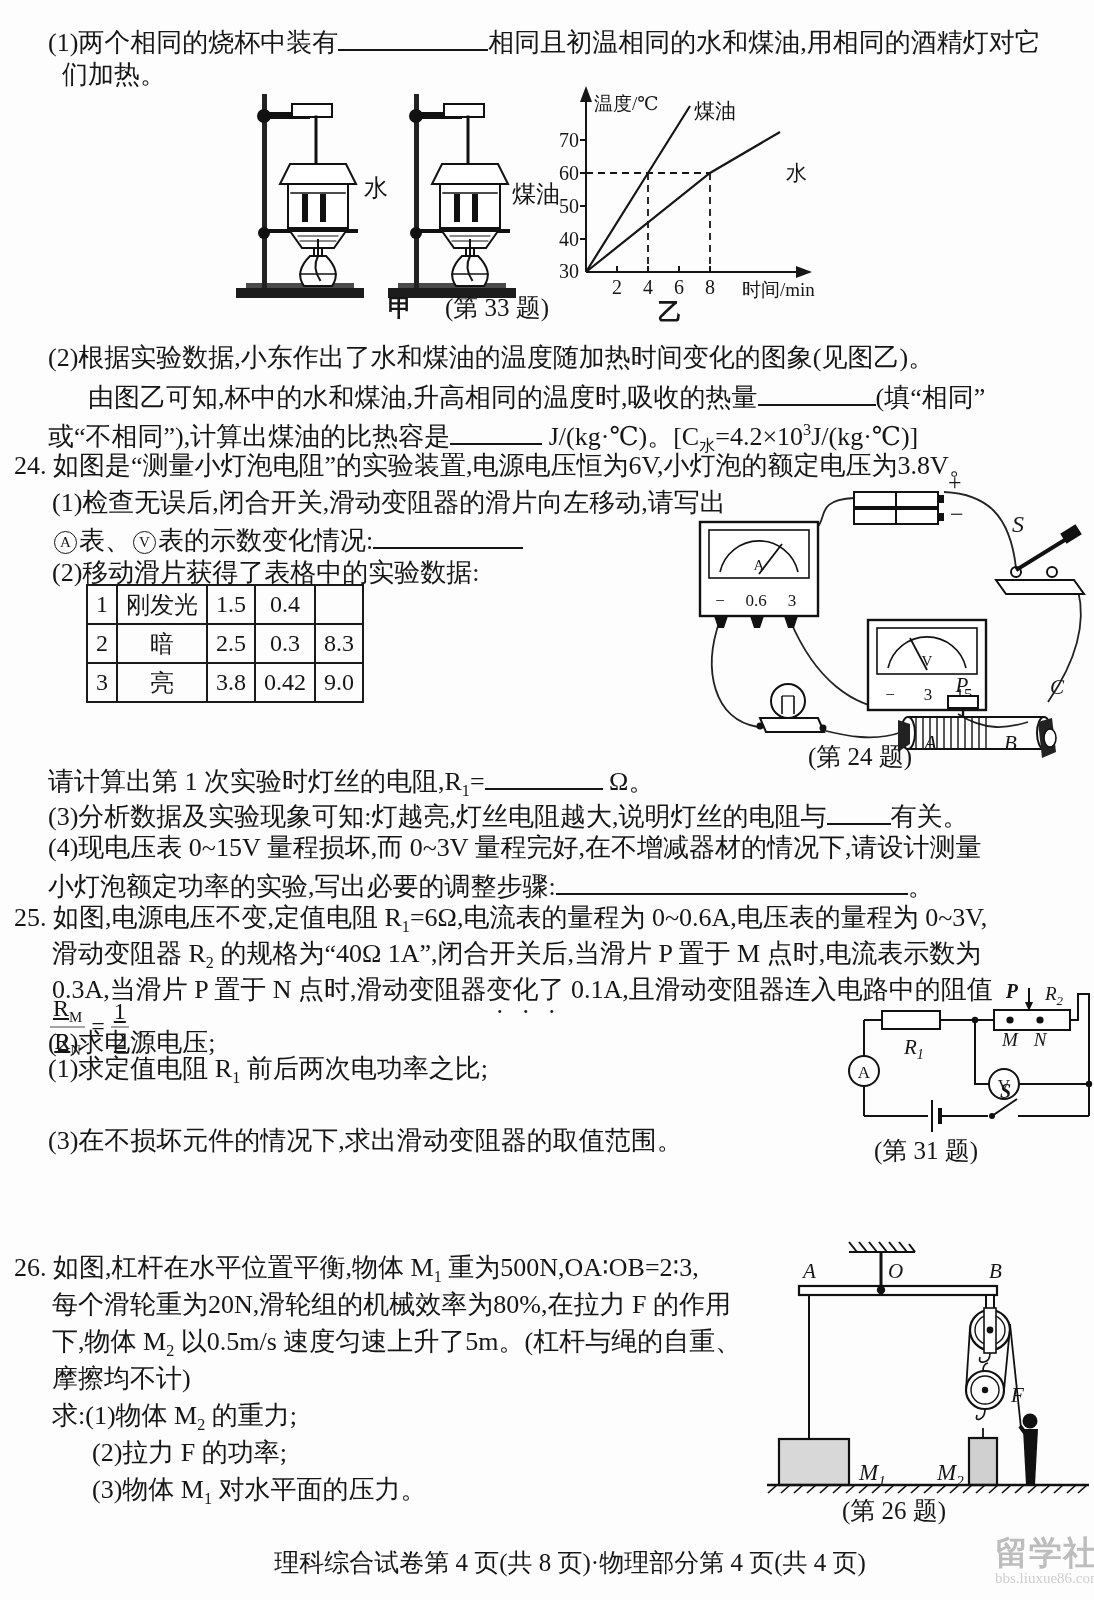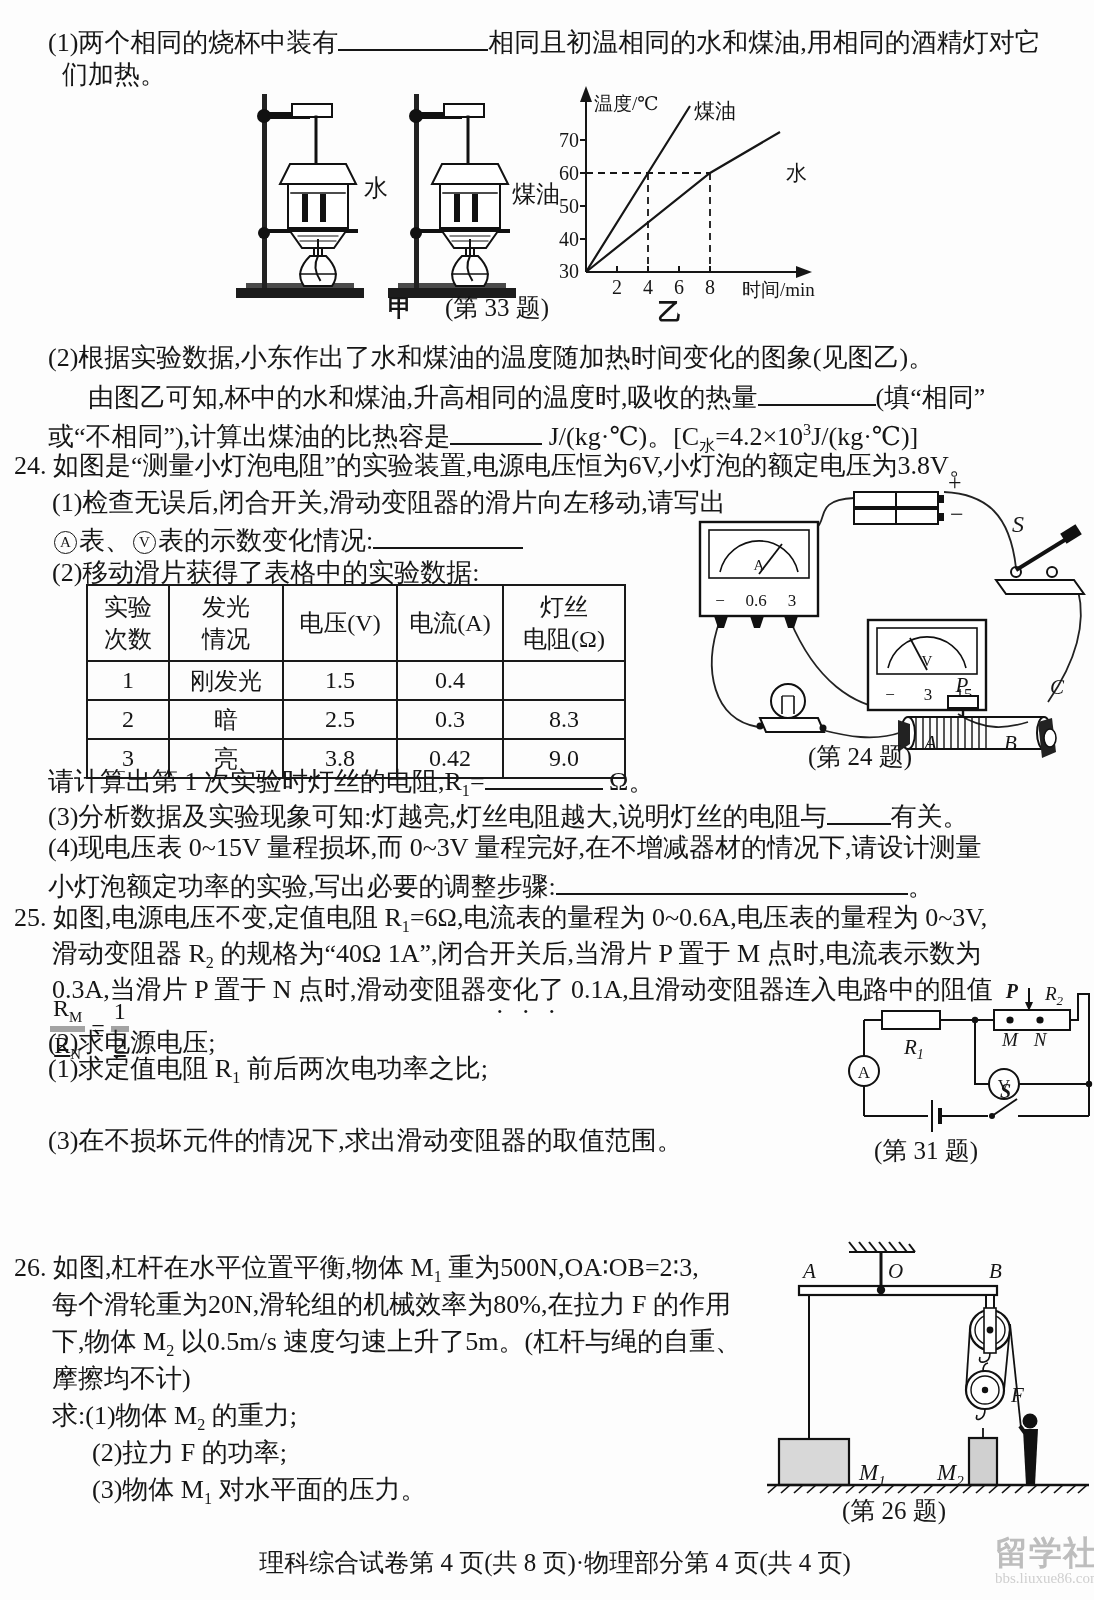--- a/index.html
+++ b/index.html
@@ -20,23 +20,23 @@
   .caption{position:absolute;font-size:25px;white-space:nowrap;}
   .figlabel{position:absolute;font-size:24px;white-space:nowrap;}
   table.exp{position:absolute;left:86px;top:584px;border-collapse:collapse;text-align:center;
             font-size:24px;}
   table.exp th,table.exp td{border:2px solid #1a1a1a;padding:0 8px;font-weight:normal;}
   table.exp th{white-space:pre-line;line-height:1.35;height:74px;}
   table.exp td{height:37px;}
   .c1{width:64px}.c2{width:96px}.c3{width:96px}.c4{width:88px}.c5{width:104px}
   .frac-line{position:absolute;font-size:24px;display:flex;align-items:center;gap:6px;}
   .frac{display:inline-flex;flex-direction:column;text-align:center;vertical-align:middle;line-height:1.15;}
-  .fr-top{border-bottom:6px solid #a3a3a3;padding:0 3px;}
+  .fr-top{border-bottom:2px solid #a3a3a3;padding:0 3px;text-decoration:underline;}
   .fr-bot{padding:0 3px;text-decoration:underline;}
-  .footer{position:absolute;left:165px;top:1546px;width:780px;text-align:center;font-size:25px;}
+  .footer{position:absolute;left:180px;top:1546px;width:780px;text-align:center;font-size:25px;}
   .watermark{position:absolute;left:995px;top:1536px;width:160px;color:#bdbdbd;line-height:1.05;}
   .watermark .wm1{font-size:33px;font-weight:bold;letter-spacing:1px;}
   .watermark .wm2{font-size:15px;color:#cfcfcf;}
   svg{position:absolute;overflow:visible;}
   svg text{font-family:"Liberation Serif","DejaVu Serif",serif;fill:#161616;}
 </style>
 </head>
 <body>
 
 <div class="line" style="left:48px;top:22px"><span>(1)两个相同的烧杯中装有</span><span class="blank" style="width: 150px;"></span><span>相同且初温相同的水和煤油,用相同的酒精灯对它</span></div>
@@ -124,30 +124,20 @@
 <div class="line" style="left:88px;top:377px"><span>由图乙可知,杯中的水和煤油,升高相同的温度时,吸收的热量</span><span class="blank" style="width: 118px;"></span><span>(填“相同”</span></div>
 <div class="line" style="left:48px;top:413px"><span>或“不相同”),计算出煤油的比热容是</span><span class="blank" style="width: 92px;"></span><span> J/(kg·℃)。[C</span><sub>水</sub><span>=4.2×10</span><sup>3</sup><span>J/(kg·℃)]</span></div>
 
 <div class="line" style="left:14px;top:449px"><span>24. 如图是“测量小灯泡电阻”的实验装置,电源电压恒为6V,小灯泡的额定电压为3.8V。</span></div>
 <div class="line" style="left:52px;top:486px"><span>(1)检查无误后,闭合开关,滑动变阻器的滑片向左移动,请写出</span></div>
 <div class="line" style="left:52px;top:520px"><span class="circ">A</span><span>表、</span><span class="circ">V</span><span>表的示数变化情况:</span><span class="blank" style="width: 150px;"></span></div>
 <div class="line" style="left:52px;top:556px"><span>(2)移动滑片获得了表格中的实验数据:</span></div>
 
 <table class="exp">
   <tbody>
-      <tr>
-    <th class="c1">实验
-次数</th>
-    <th class="c2">发光
-情况</th>
-    <th class="c3">电压(V)</th>
-    <th class="c4">电流(A)</th>
-    <th class="c5">灯丝
-电阻(Ω)</th>
-  </tr>
   <tr>
     <td>1</td>
     <td>刚发光</td>
     <td>1.5</td>
     <td>0.4</td>
     <td></td>
   </tr>
   <tr>
     <td>2</td>
     <td>暗</td>

